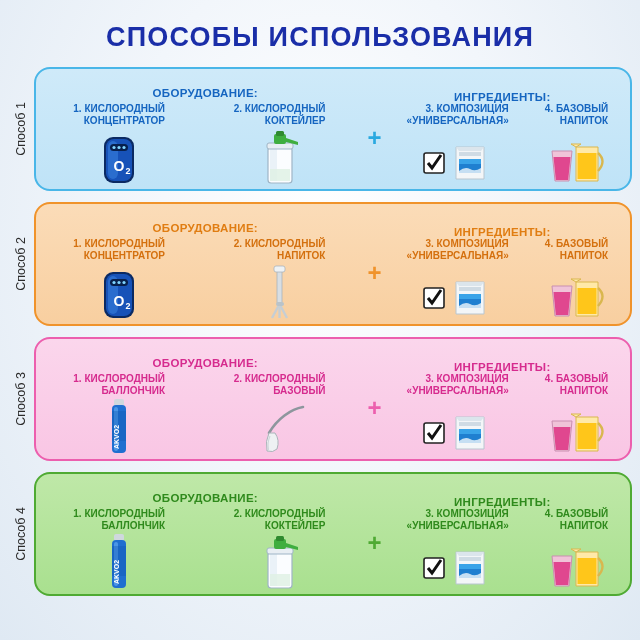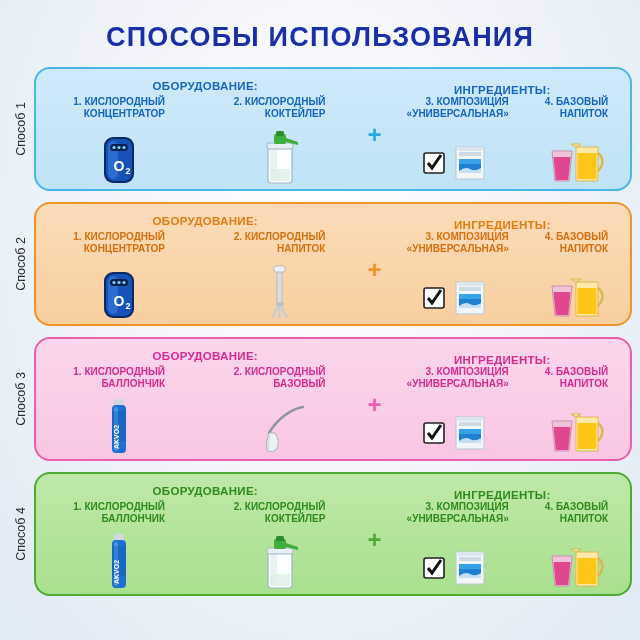--- a/index.html
+++ b/index.html
@@ -69,21 +69,21 @@
   }
   .row-1 { background: linear-gradient(180deg,#cfeaf9 0%, #bfe3f7 100%); border: 2px solid #49b6e8; }
   .row-2 { background: linear-gradient(180deg,#fbdcb8 0%, #f8cfa0 100%); border: 2px solid #f0932b; }
   .row-3 { background: linear-gradient(180deg,#fbd6ec 0%, #f9c6e4 100%); border: 2px solid #ec5fae; }
   .row-4 { background: linear-gradient(180deg,#bfe8a8 0%, #a9e08f 100%); border: 2px solid #4faa33; }
 
   .group-head {
     display: flex;
     height: 17px;
     align-items: center;
-    padding-top: 8px;
+    padding-top: 15px;
   }
   .group-title {
     text-align: center;
     font-size: 11.5px;
     font-weight: bold;
     letter-spacing: .3px;
   }
   .g-equip { flex: 0 0 57%; }
   .g-ingr  { flex: 0 0 43%; margin-top: 8px; }
 

